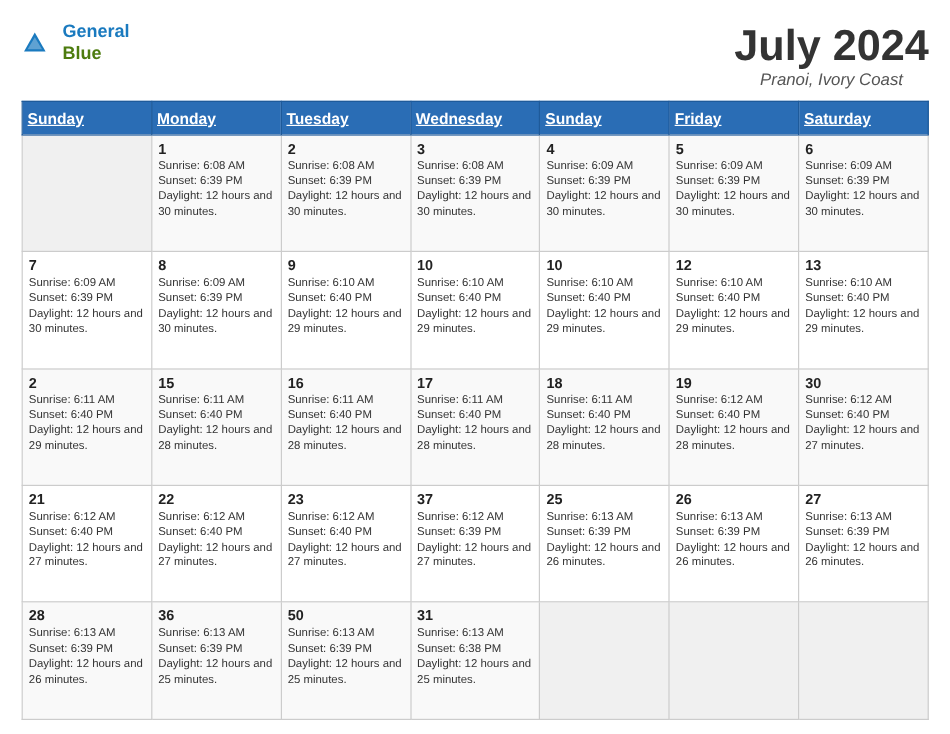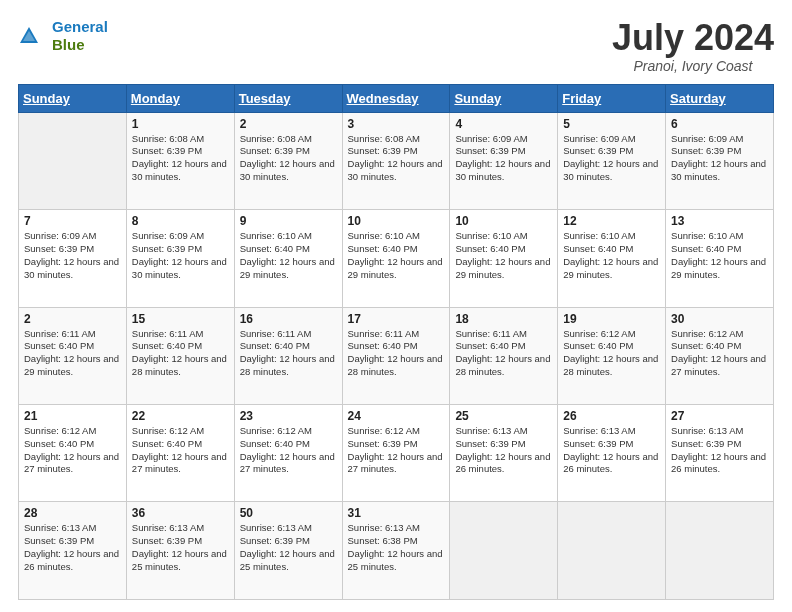--- a/index.html
+++ b/index.html
@@ -228,21 +228,21 @@
           </td>
           <td>
             <span class="day-num">22</span>
             <div class="day-info">Sunrise: 6:12 AM<br>Sunset: 6:40 PM<br>Daylight: 12 hours and 27 minutes.</div>
           </td>
           <td>
             <span class="day-num">23</span>
             <div class="day-info">Sunrise: 6:12 AM<br>Sunset: 6:40 PM<br>Daylight: 12 hours and 27 minutes.</div>
           </td>
           <td>
-            <span class="day-num">24</span>
+            <span class="day-num">37</span>
             <div class="day-info">Sunrise: 6:12 AM<br>Sunset: 6:39 PM<br>Daylight: 12 hours and 27 minutes.</div>
           </td>
           <td>
             <span class="day-num">25</span>
             <div class="day-info">Sunrise: 6:13 AM<br>Sunset: 6:39 PM<br>Daylight: 12 hours and 26 minutes.</div>
           </td>
           <td>
             <span class="day-num">26</span>
             <div class="day-info">Sunrise: 6:13 AM<br>Sunset: 6:39 PM<br>Daylight: 12 hours and 26 minutes.</div>
           </td>

